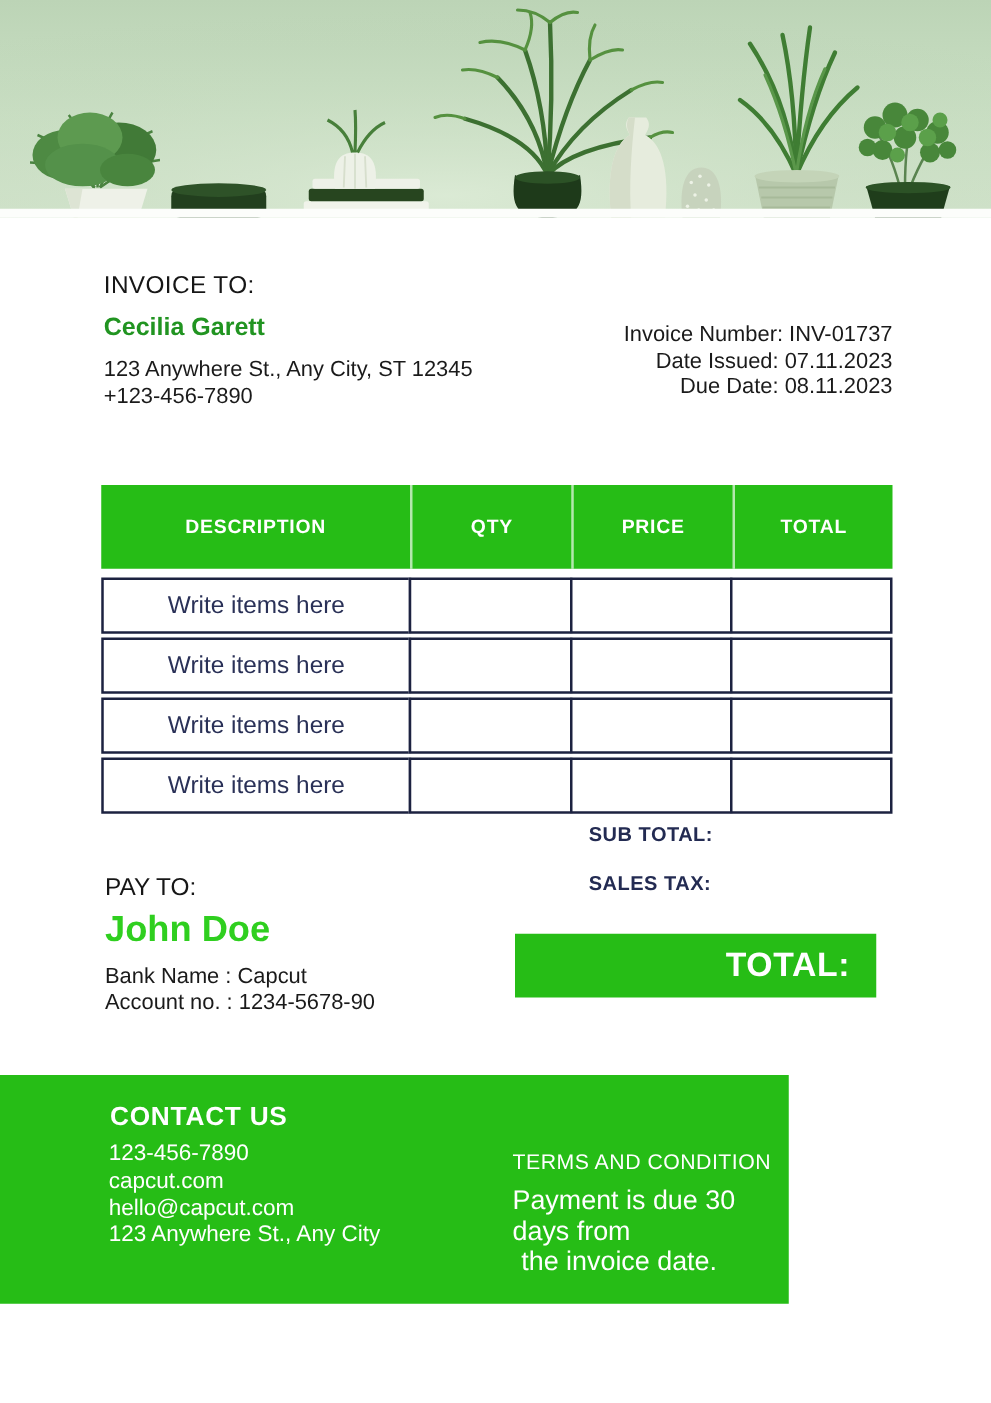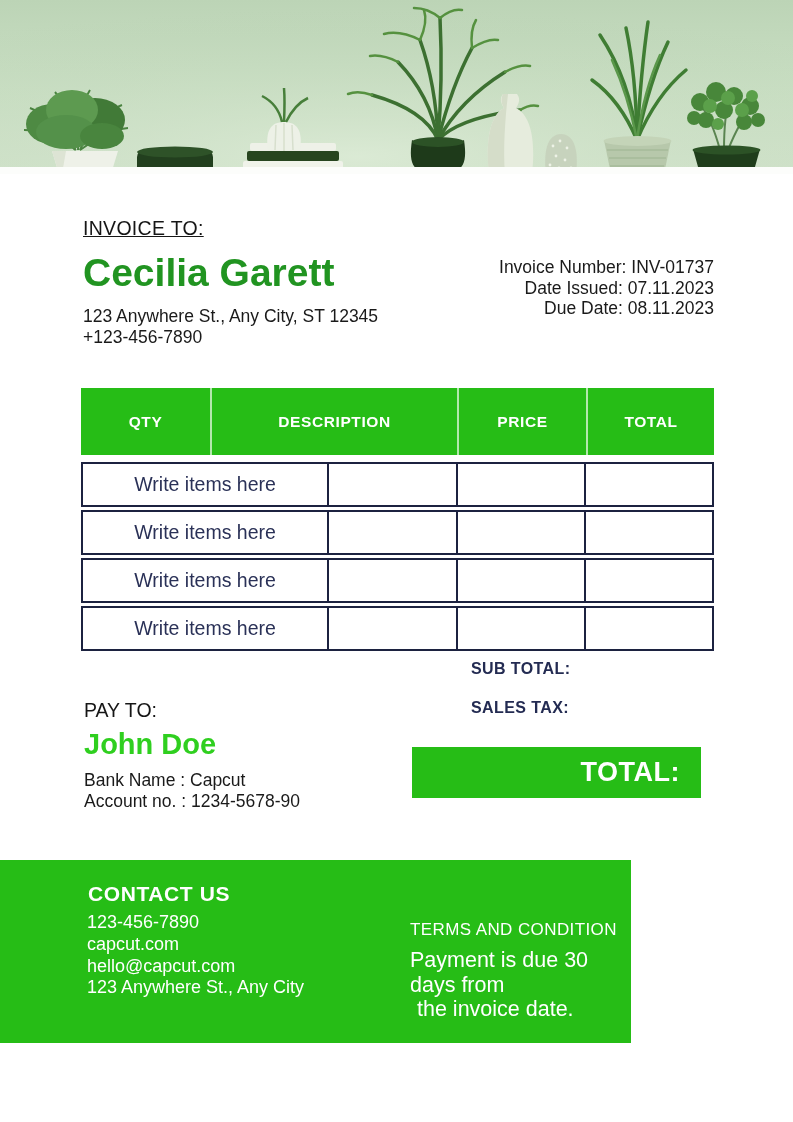--- a/index.html
+++ b/index.html
@@ -11,22 +11,22 @@
   html,body{margin:0;padding:0;background:#ffffff;}
   .page{
     position:relative;width:793px;height:1122px;margin:0 auto;
     background:#ffffff;overflow:hidden;
     font-family:"Liberation Sans",sans-serif;color:#141414;
   }
   
   .photo{position:absolute;left:0;top:0;width:793px;height:174px;display:block;}
   
   .invoice-to{position:absolute;left:83px;top:217px;}
-  .invoice-to .label{font-size:19.5px;letter-spacing:.3px;color:#161616;text-decoration:underline;}
-  .invoice-to .name{margin-top:11px;font-size:39px;font-weight:bold;color:var(--name-green);}
+  .invoice-to .label{font-size:19.5px;letter-spacing:.3px;color:#161616;}
+  .invoice-to .name{margin-top:11px;font-size:20px;font-weight:bold;color:var(--name-green);}
   .invoice-to .addr{margin-top:11px;font-size:17.5px;line-height:21px;color:#1a1a1a;}
   
   .meta{position:absolute;right:79px;top:257px;text-align:right;font-size:17.5px;line-height:20.5px;color:#1a1a1a;}
   
   .tbl{position:absolute;left:81px;top:388px;width:633px;}
   .tbl-head{display:flex;height:67px;background:var(--brand-green);}
   .th{box-sizing:border-box;display:flex;align-items:center;justify-content:center;
       color:#fff;font-weight:bold;font-size:15.5px;letter-spacing:.6px;}
   .th+ .th{border-left:2px solid rgba(255,255,255,.65);}
   .th.c1{width:247px;} .th.c2{width:129px;} .th.c3{width:129px;} .th.c4{width:128px;}
@@ -218,22 +218,22 @@
   </div>
 
   <div class="meta">
     <div>Invoice Number: INV-01737</div>
     <div>Date Issued: 07.11.2023</div>
     <div>Due Date: 08.11.2023</div>
   </div>
 
   <div class="tbl">
     <div class="tbl-head">
+      <div class="th c1">DESCRIPTION</div>
       <div class="th c2">QTY</div>
-      <div class="th c1">DESCRIPTION</div>
       <div class="th c3">PRICE</div>
       <div class="th c4">TOTAL</div>
     </div>
     <div class="tbl-body">
       <div class="tr">
         <div class="td c1">Write items here</div>
         <div class="td c2"></div>
         <div class="td c3"></div>
         <div class="td c4"></div>
       </div>

